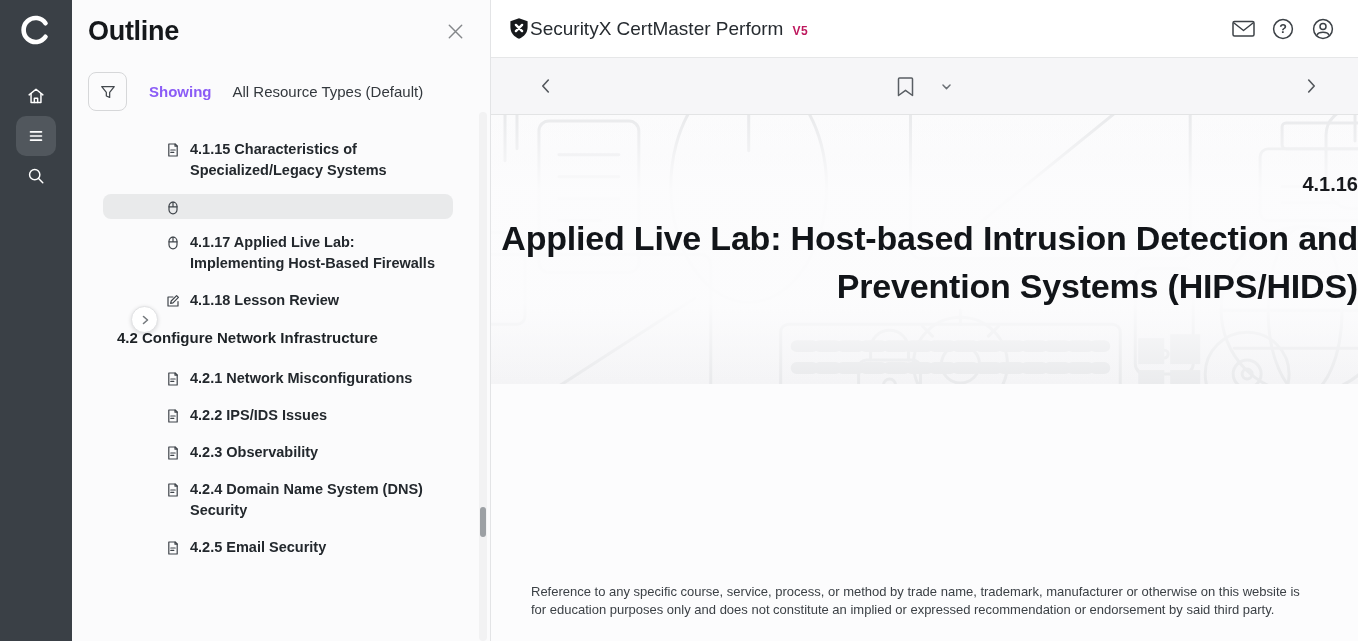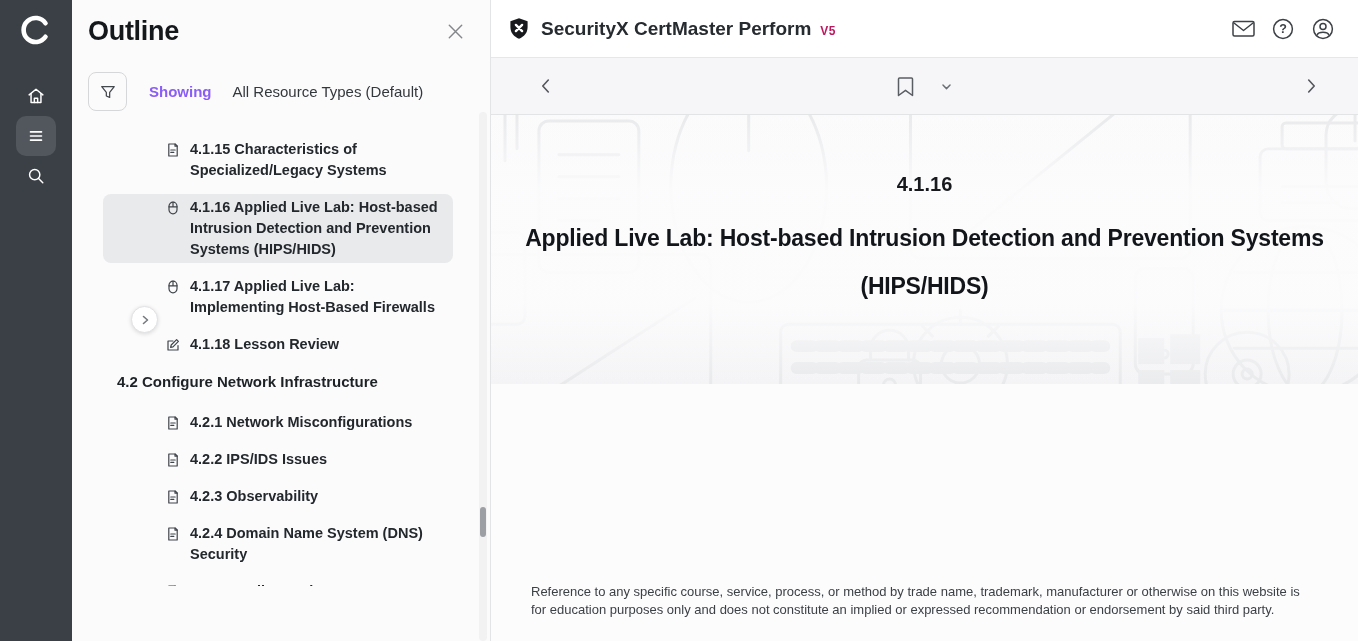--- a/index.html
+++ b/index.html
@@ -44,21 +44,21 @@
   .expand-btn { position:absolute; left:59px; top:306px; width:27px; height:27px;
     border-radius:50%; background:#fff; border:1px solid #e1e2e4;
     box-shadow:0 1px 4px rgba(0,0,0,.14); display:flex; align-items:center;
     justify-content:center; color:#75797d; cursor:pointer; z-index:6; }
 
   
   .main { flex:1; min-width:0; display:flex; flex-direction:column; background:#fcfcfd; }
   .app-header { height:58px; flex:none; background:#fff; border-bottom:1px solid #e6e7e8;
     display:flex; align-items:center; padding:0 19px 0 17px; }
   .brand-icon { line-height:0; }
-  .product-title { font-size:19px; font-weight:700; color:#262b30; margin-left:11px; }
+  .product-title { font-size:19px; font-weight:400; color:#262b30; }
   .version-badge { font-size:12px; font-weight:700; color:#be185d; margin-left:9px;
     letter-spacing:.5px; margin-top:4px; }
   .header-spacer { flex:1; }
   .header-icon-btn { width:32px; height:32px; display:flex; align-items:center;
     justify-content:center; color:#3c4146; cursor:pointer; margin-left:8px; }
 
   .toolbar { height:57px; flex:none; background:#f6f6f8; border-bottom:1px solid #e3e4e5;
     position:relative; display:flex; align-items:center; }
   .nav-back { position:absolute; left:44px; color:#54585d; cursor:pointer; line-height:0; }
   .nav-forward { position:absolute; right:36px; color:#54585d; cursor:pointer; line-height:0; }
@@ -66,23 +66,23 @@
     display:flex; align-items:center; gap:22px; }
   .bookmark-btn { color:#595e63; cursor:pointer; line-height:0; }
   .chevron-down-btn { color:#6a6f74; cursor:pointer; line-height:0; }
 
   .banner { position:relative; height:269px; flex:none; overflow:hidden;
     background:linear-gradient(180deg,#fbfbfc 0%,#f3f3f5 100%); }
   .banner-pattern { position:absolute; inset:0; width:100%; height:100%; }
   .banner-overlay { position:absolute; inset:0;
     background:linear-gradient(180deg, rgba(252,252,253,0.1) 0%, rgba(252,252,253,0.93) 28%,
       rgba(252,252,253,0.93) 70%, rgba(252,252,253,0.08) 100%); }
-  .banner-text { position:relative; text-align:center; padding-top:58px; }
+  .banner-text { position:relative; text-align:right; padding-top:58px; }
   .lesson-number { font-size:20px; font-weight:700; color:#17191d; margin-bottom:18px; }
-  .lesson-title { font-size:23px; font-weight:700; color:#121519; line-height:48px;
+  .lesson-title { font-size:34px; font-weight:700; color:#121519; line-height:48px;
     max-width:880px; margin:0 auto; letter-spacing:-0.2px; }
 
   .content-space { flex:1; }
   .page-footer { flex:none; padding:0 40px 22px; }
   .disclaimer { max-width:800px; margin:0 auto; font-size:13px;
     line-height:18px; color:#3c4146; }
 </style>
 </head>
 <body>
 
@@ -149,21 +149,20 @@
     <path d="M10 2 v2.2 h2.2"></path>
     <path d="M5.8 8 h4.4 M5.8 10.4 h3"></path>
   </svg></span>
           <span class="item-label">4.1.15 Characteristics of Specialized/Legacy Systems</span>
         </div>
         <div class="outline-item selected">
           <span class="item-icon"><svg width="16" height="16" viewBox="0 0 16 16" fill="none" stroke="currentColor" stroke-width="1.2" stroke-linejoin="round" stroke-linecap="round">
     <rect x="4" y="2.2" width="8" height="11.6" rx="4"></rect>
     <path d="M8 2.2 v4.6 M4 6.8 h8"></path>
   </svg></span>
-          <span class="item-label">4.1.16 Applied Live Lab: Host-based Intrusion Detection and Prevention Systems (HIPS/HIDS)</span>
         </div>
         <div class="outline-item">
           <span class="item-icon"><svg width="16" height="16" viewBox="0 0 16 16" fill="none" stroke="currentColor" stroke-width="1.2" stroke-linejoin="round" stroke-linecap="round">
     <rect x="4" y="2.2" width="8" height="11.6" rx="4"></rect>
     <path d="M8 2.2 v4.6 M4 6.8 h8"></path>
   </svg></span>
           <span class="item-label">4.1.17 Applied Live Lab: Implementing Host-Based Firewalls</span>
         </div>
         <div class="outline-item">
           <span class="item-icon"><svg width="16" height="16" viewBox="0 0 16 16" fill="none" stroke="currentColor" stroke-width="1.2" stroke-linejoin="round" stroke-linecap="round">

